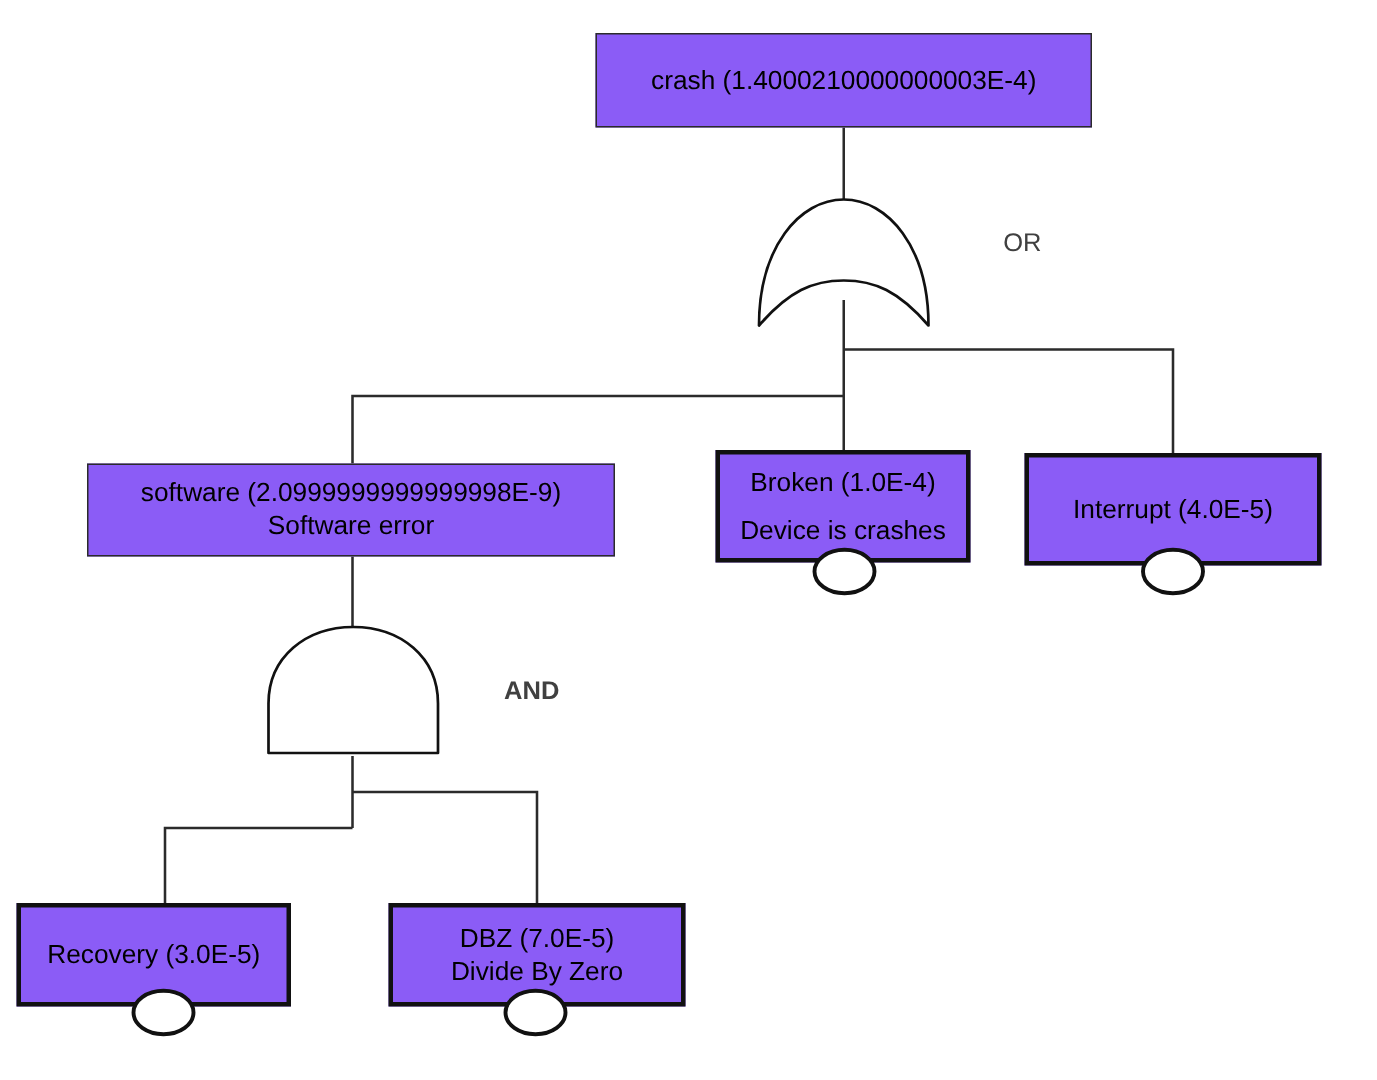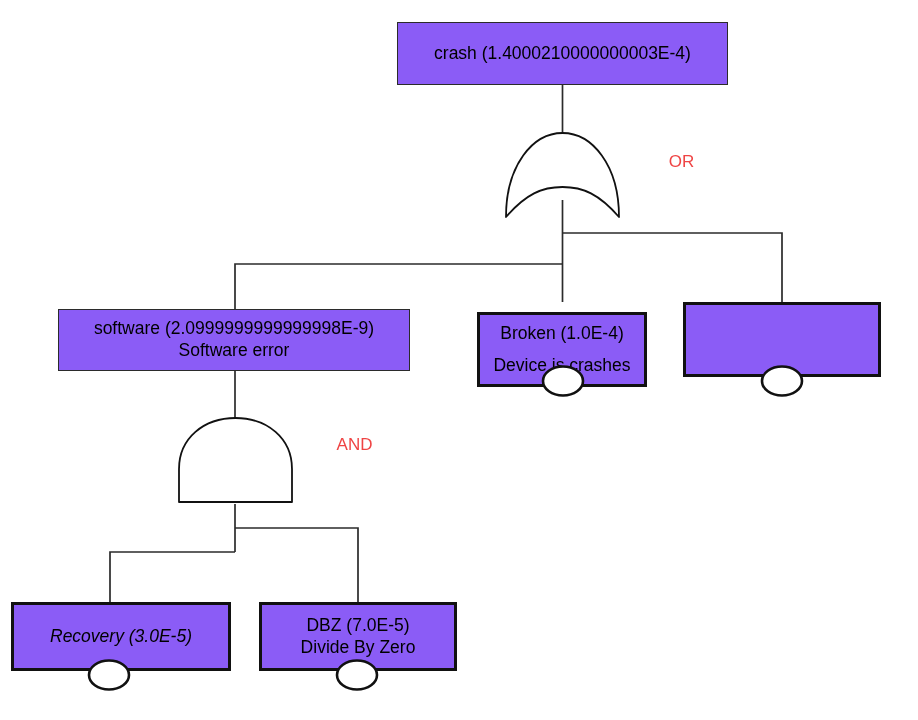--- a/index.html
+++ b/index.html
@@ -54,21 +54,21 @@
   }
   .gate {
     position: absolute;
     z-index: 2;
   }
   .gate .gate-label {
     position: absolute;
     width: 100%;
     text-align: center;
     font-size: 17px;
-    color: #ef4444;
+    color: #404040;
   }
   .basic-circle {
     position: absolute;
     z-index: 4;
     pointer-events: none;
   }
 </style>
 </head>
 <body>
 
@@ -99,47 +99,48 @@
     <svg width="119" height="90" viewBox="0 0 119 90" xmlns="http://www.w3.org/2000/svg">
       <path d="M 3 87 C 3 35, 30 3, 59.5 3 C 89 3, 116 35, 116 87 C 96 64, 80 57, 59.5 57 C 39 57, 23 64, 3 87 Z" fill="#ffffff" stroke="#111111" stroke-width="1.8" stroke-linejoin="round"></path>
     </svg>
     <span class="gate-label" style="top:22px;">OR</span>
   </div>
 
   <div class="gate" style="left:176px; top:415px; width:119px; height:90px;">
     <svg width="119" height="90" viewBox="0 0 119 90" xmlns="http://www.w3.org/2000/svg">
       <path d="M 3 87 L 3 54 C 3 23, 28 3, 59.5 3 C 91 3, 116 23, 116 54 L 116 87 Z" fill="#ffffff" stroke="#111111" stroke-width="1.8" stroke-linejoin="round"></path>
     </svg>
-    <span class="gate-label" style="top:20px;">AND</span>
+    <span class="gate-label" style="top:36px;font-weight:bold;">AND</span>
   </div>
 
   <div class="node intermediate" style="left:397px; top:22px; width:331px; height:63px;">
     <span class="line1">crash (1.4000210000000003E-4)</span>
   </div>
 
   <div class="node intermediate" style="left:58px; top:309px; width:352px; height:62px;">
     <span class="line1">software (2.0999999999999998E-9)</span>
     <span class="line2">Software error</span>
   </div>
 
-  <div class="node basic" style="left:477px; top:312px; width:170px; height:75px;gap:10px;">
+  <div class="node basic" style="left:477px; top:300px; width:170px; height:75px;gap:10px;">
     <span class="line1">Broken (1.0E-4)</span>
     <span class="line2">Device is crashes</span>
   </div>
   <svg class="basic-circle" style="left:540px; top:360px;" width="46" height="38" viewBox="0 0 46 38" xmlns="http://www.w3.org/2000/svg">
     <ellipse cx="23" cy="21" rx="20" ry="14.5" fill="#ffffff" stroke="#111111" stroke-width="2.6"></ellipse>
   </svg>
 
   <div class="node basic" style="left:683px; top:302px; width:198px; height:75px;">
+    <span class="line1">Interrupt (4.0E-5)</span>
   </div>
   <svg class="basic-circle" style="left:759px; top:360px;" width="46" height="38" viewBox="0 0 46 38" xmlns="http://www.w3.org/2000/svg">
     <ellipse cx="23" cy="21" rx="20" ry="14.5" fill="#ffffff" stroke="#111111" stroke-width="2.6"></ellipse>
   </svg>
 
-  <div class="node basic" style="left:11px; top:602px; width:220px; height:69px;font-style:italic;">
+  <div class="node basic" style="left:11px; top:602px; width:183px; height:69px;">
     <span class="line1">Recovery (3.0E-5)</span>
   </div>
   <svg class="basic-circle" style="left:86px; top:654px;" width="46" height="38" viewBox="0 0 46 38" xmlns="http://www.w3.org/2000/svg">
     <ellipse cx="23" cy="21" rx="20" ry="14.5" fill="#ffffff" stroke="#111111" stroke-width="2.6"></ellipse>
   </svg>
 
   <div class="node basic" style="left:259px; top:602px; width:198px; height:69px;align-items:center;">
     <span class="line1">DBZ (7.0E-5)</span>
     <span class="line2">Divide By Zero</span>
   </div>

